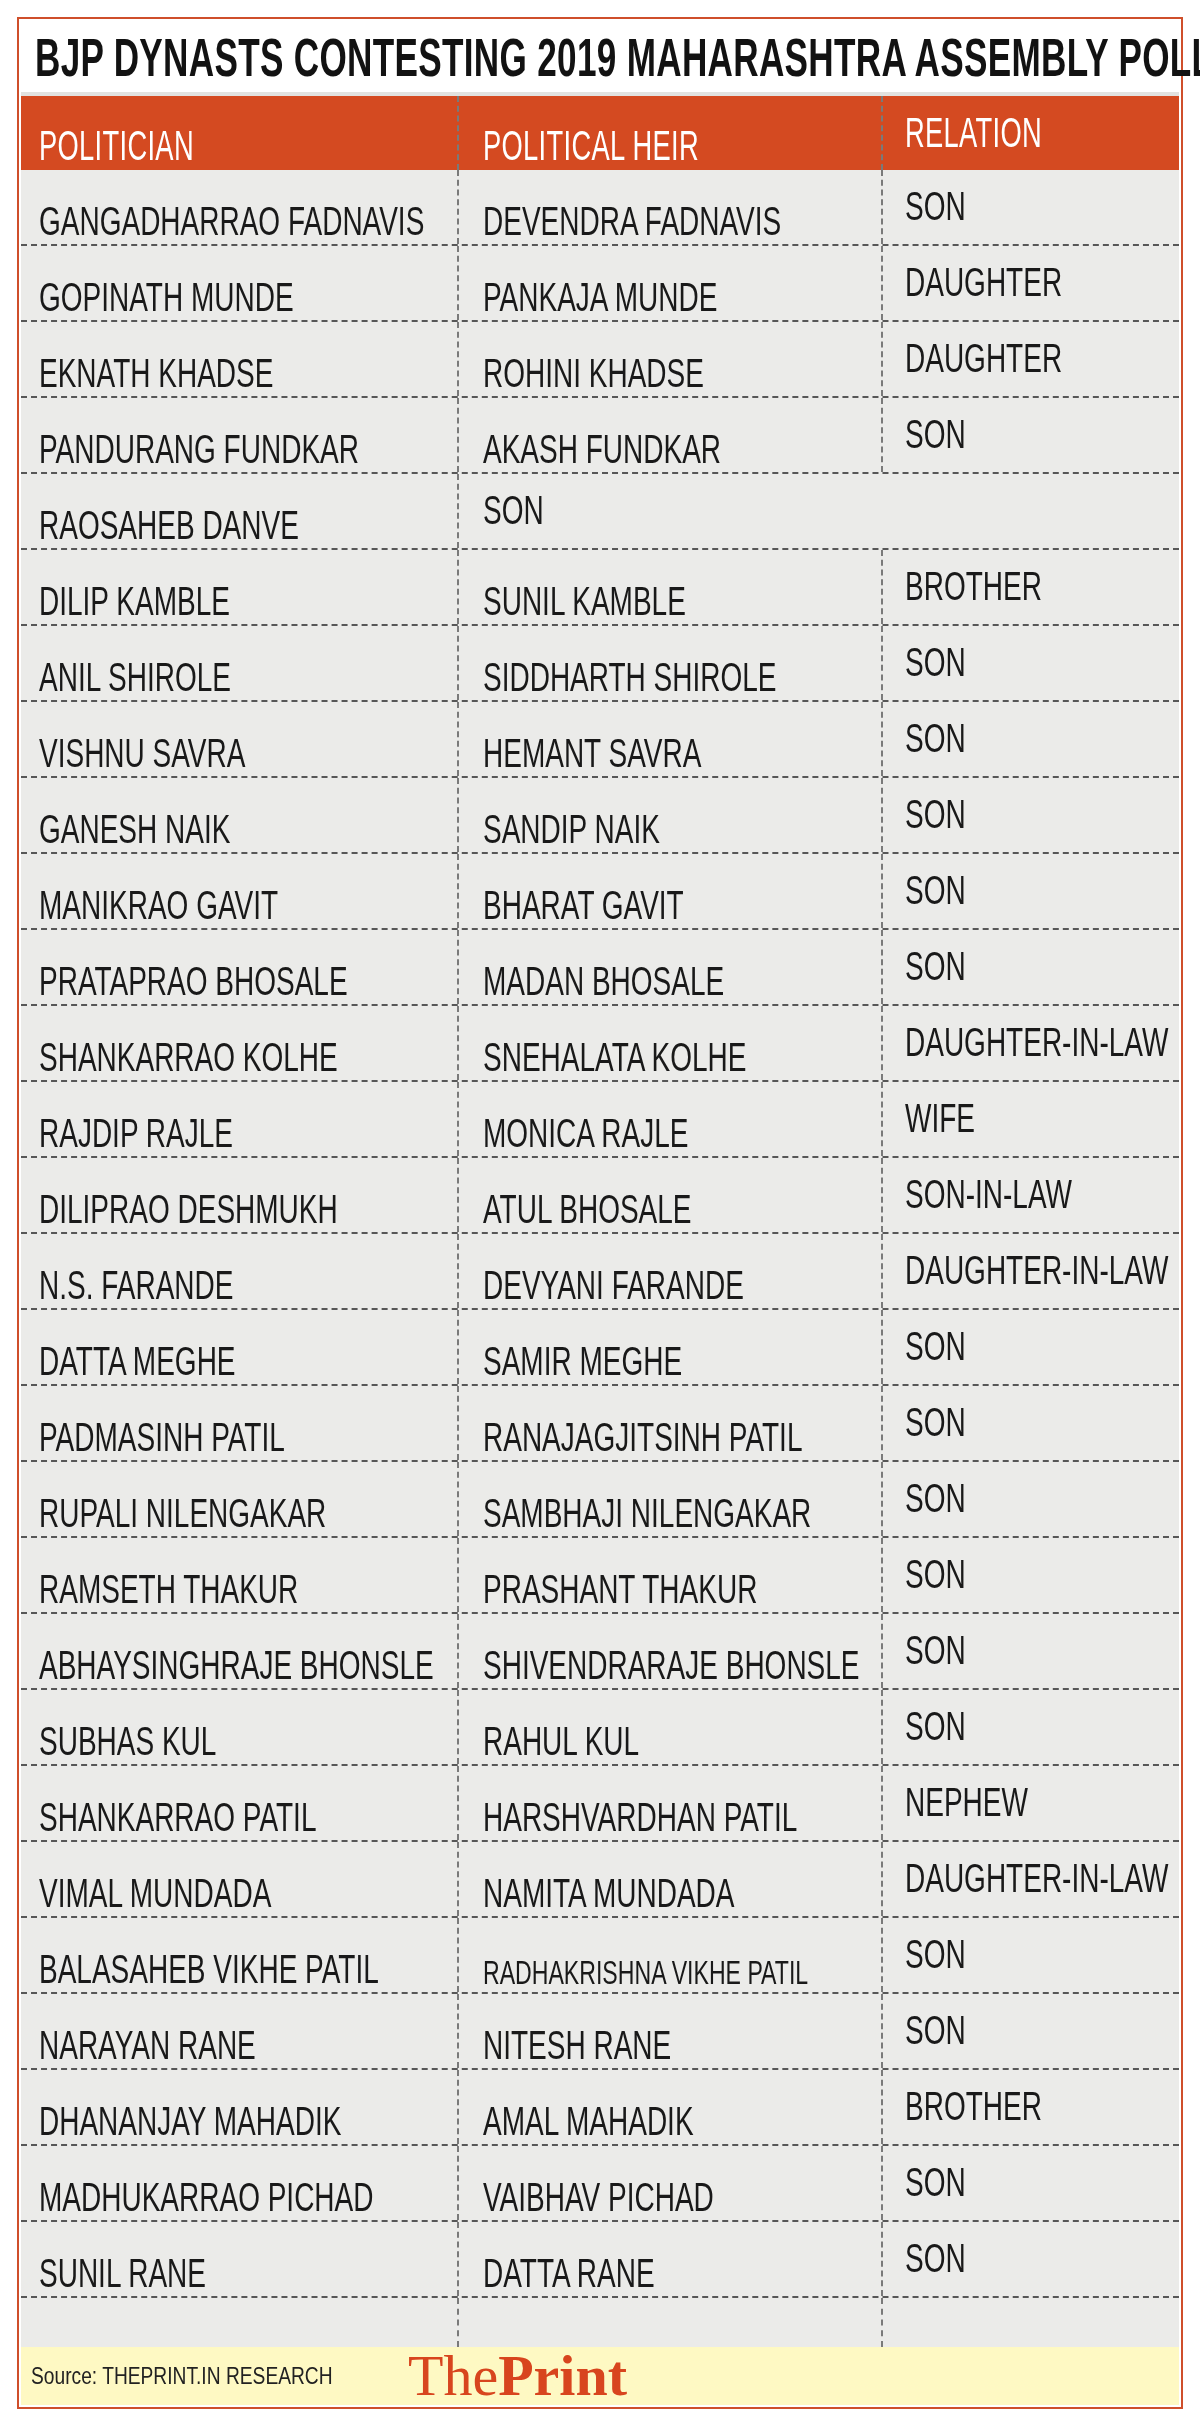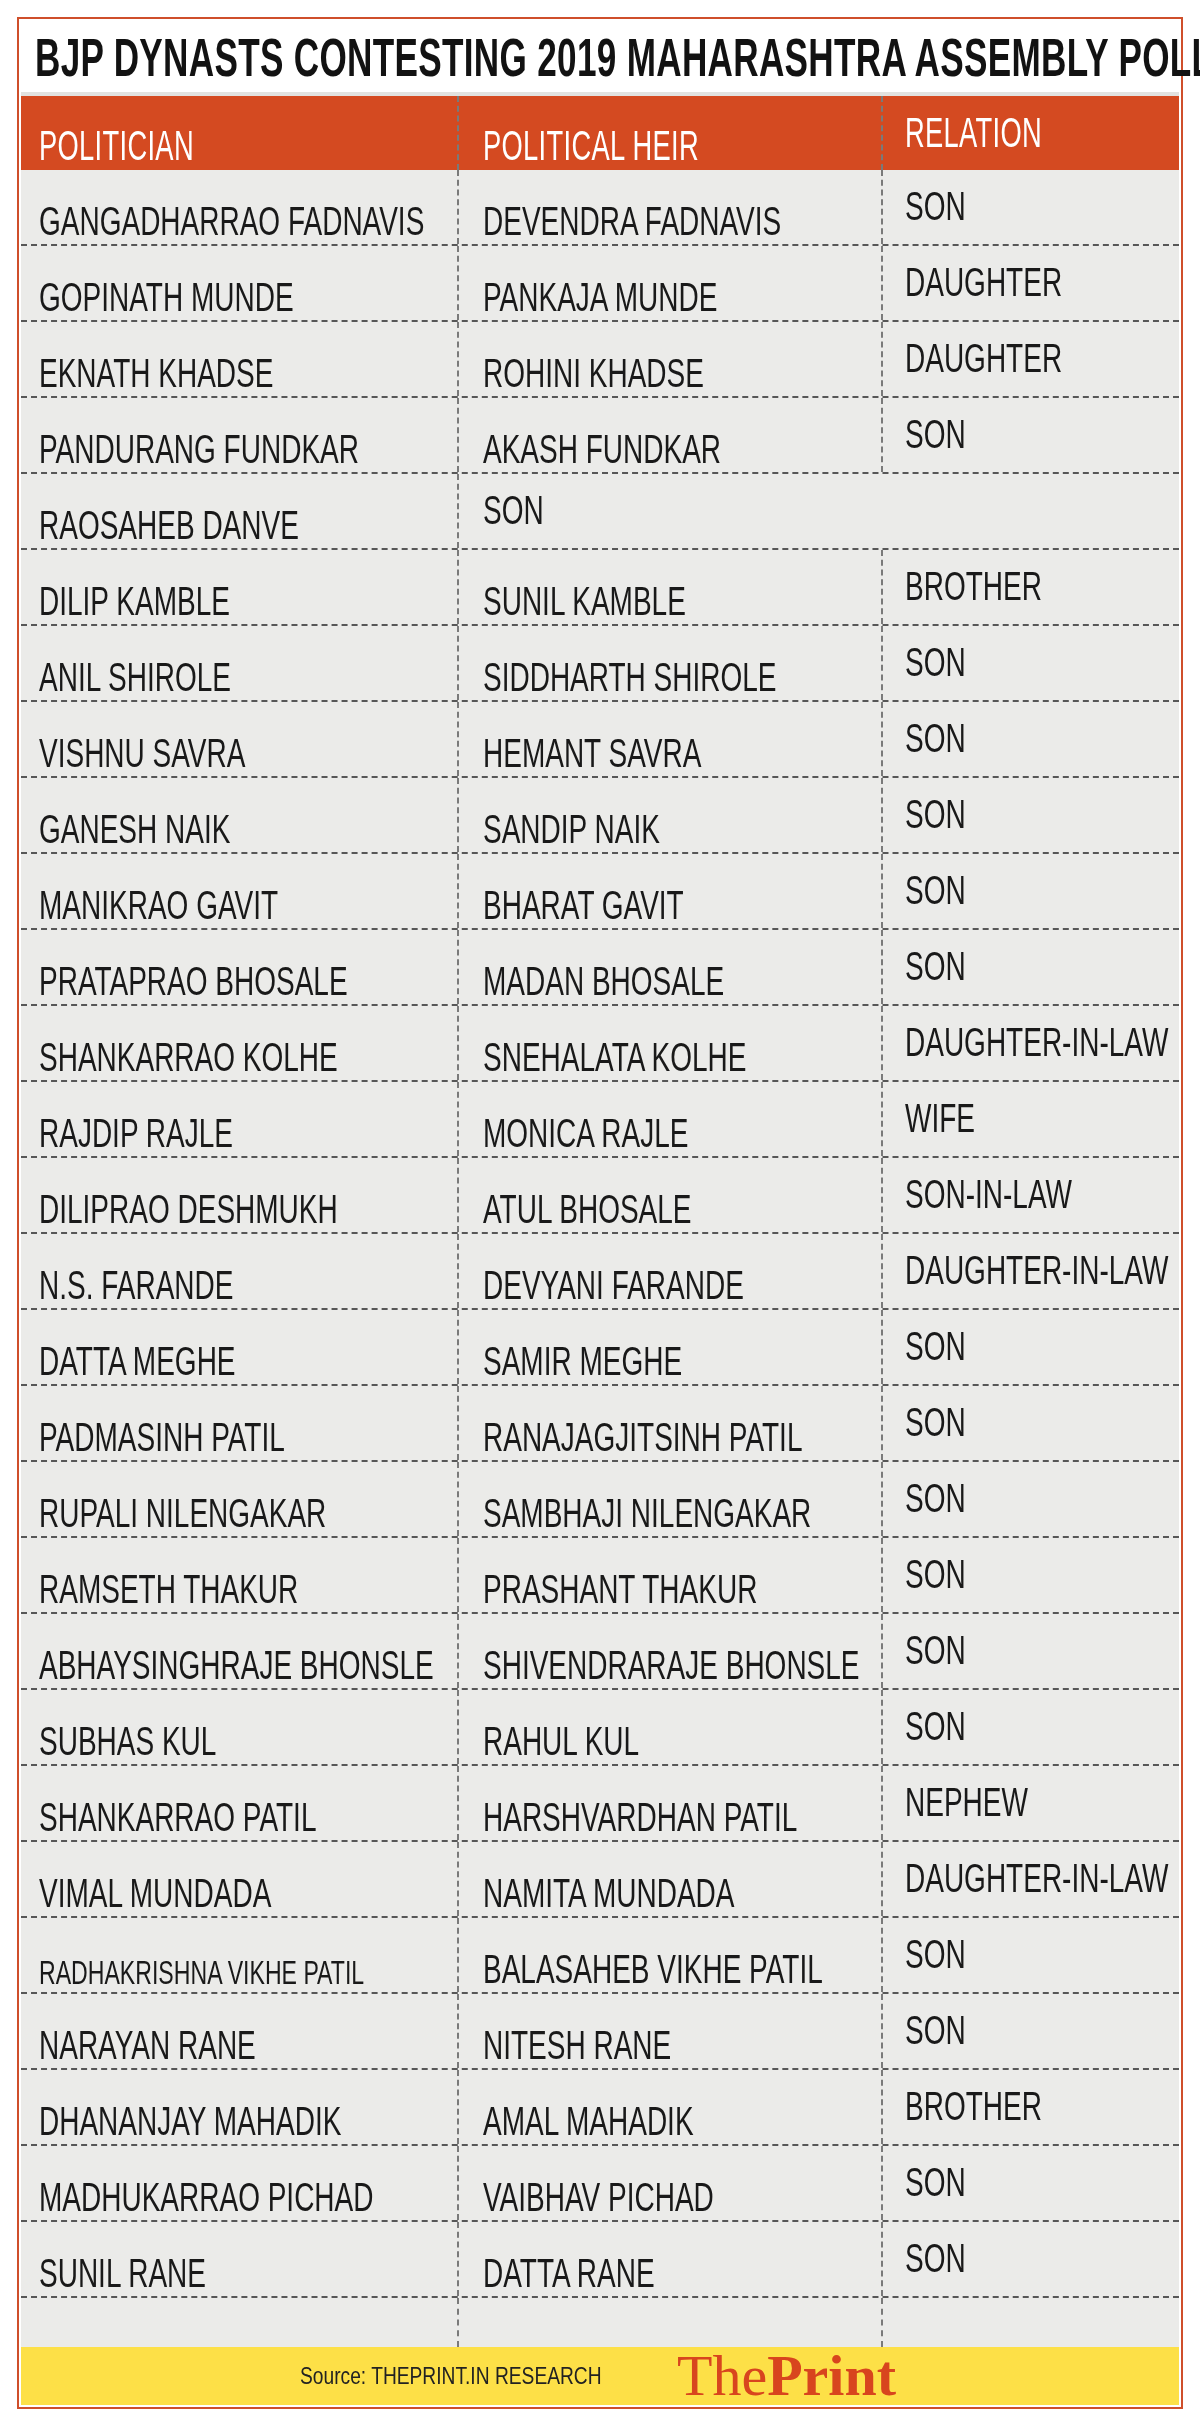--- a/index.html
+++ b/index.html
@@ -24,22 +24,22 @@
   .cell{display:flex;align-items:center;overflow:visible;}
   .cell:nth-child(1){padding-left:18px;}
   .cell:nth-child(2){padding-left:24px;}
   .cell:nth-child(3){padding-left:22px;}
   .cell:not(:last-child){border-right:2px dashed #7a7a7a;align-items:flex-end;}
   .row span, .tail span{display:inline-block;transform:scaleX(0.70);transform-origin:0 50%;
       white-space:nowrap;font-size:40px;color:#191919;}
   .row span.shrink{font-size:33px;}
   .tail{height:57px;background:var(--row_bg,#ebebe9);}
   
-  .footer{flex:1;background:#fde047;display:flex;align-items:center;
-          justify-content:center;padding:0 14px 0 10px;}
+  .footer{flex:1;background:#fef9c3;display:flex;align-items:center;
+          justify-content:flex-start;padding:0 14px 0 10px;}
   .source{display:inline-block;transform:scaleX(0.8);transform-origin:0 50%;
           white-space:nowrap;font-size:24px;color:#222222;}
   .logo{font-family:Liberation Serif, serif;font-size:58px;color:var(--logo,#d8451e);
         white-space:nowrap;line-height:1;}
   .logo .p1{font-weight:400;}
   .logo .p2{font-weight:700;}
 </style>
 </head>
 <body>
 
@@ -333,24 +333,24 @@
         <div class="cell">
             <span>NAMITA MUNDADA</span>
           </div>
         <div class="cell">
             <span>DAUGHTER-IN-LAW</span>
           </div>
       </div>
 
       <div class="grid3 row">
         <div class="cell">
+            <span>BALASAHEB VIKHE PATIL</span>
+          </div>
+        <div class="cell">
             <span class="shrink">RADHAKRISHNA VIKHE PATIL</span>
-          </div>
-        <div class="cell">
-            <span>BALASAHEB VIKHE PATIL</span>
           </div>
         <div class="cell">
             <span>SON</span>
           </div>
       </div>
 
       <div class="grid3 row">
         <div class="cell">
             <span>NARAYAN RANE</span>
           </div>

